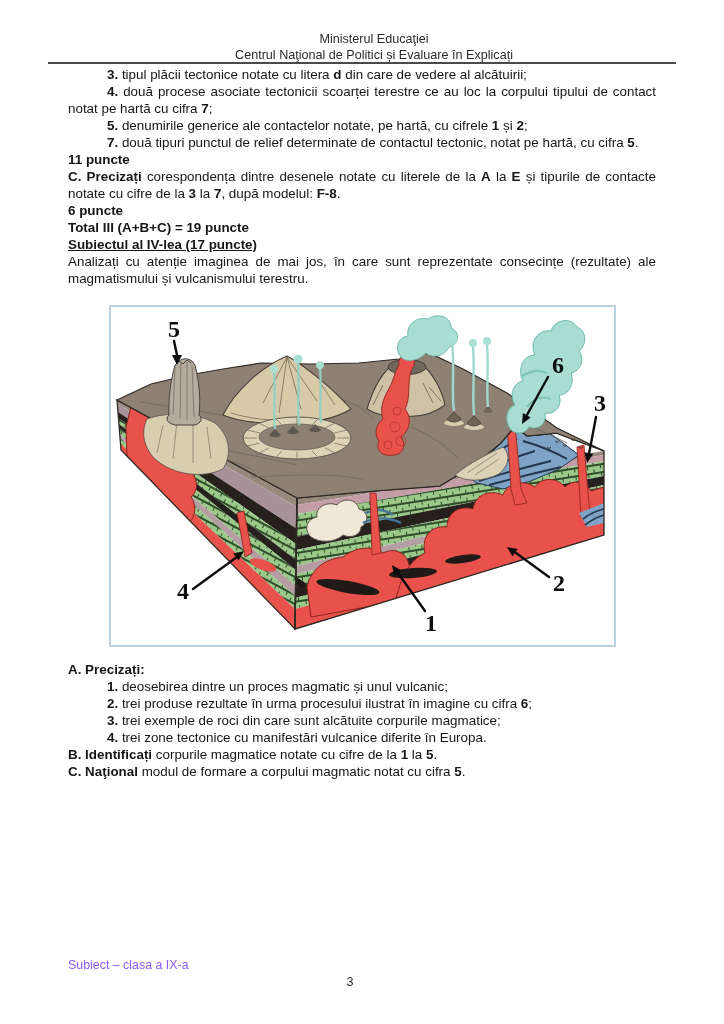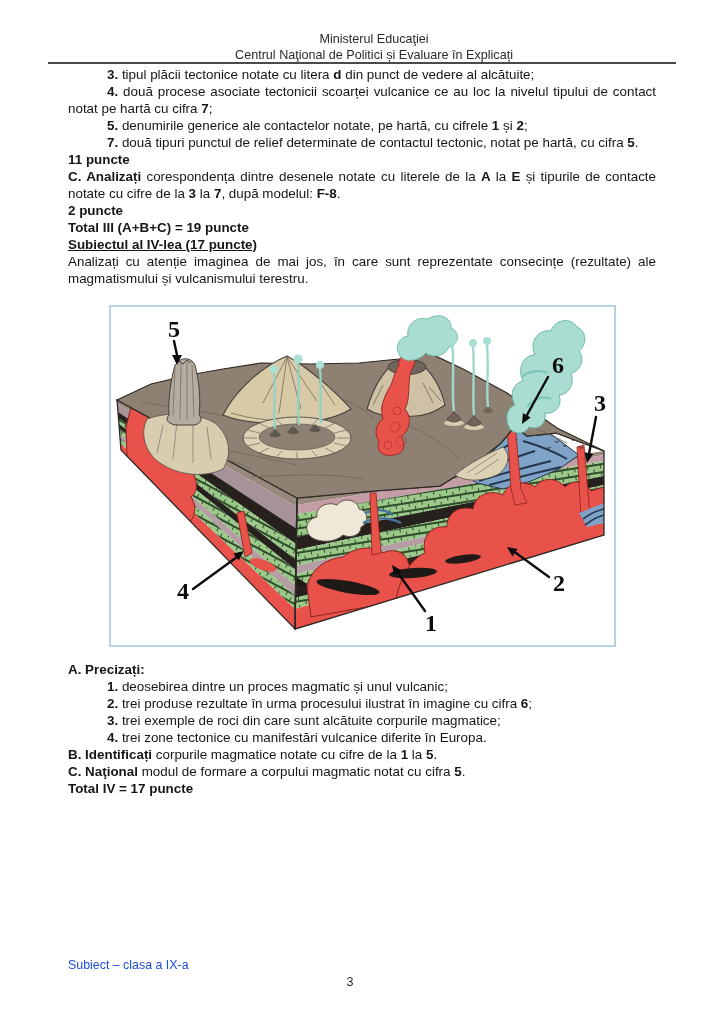--- a/index.html
+++ b/index.html
@@ -12,42 +12,42 @@
   .hrule{position:absolute;left:48px;top:62px;width:628px;height:2px;background:#4a4a4a;}
   .col{position:absolute;left:68px;top:66px;width:588px;font-size:13.4px;line-height:17px;}
   p{margin:0;}
   .just{text-align:justify;}
   .ind{text-indent:39px;}
   .pts{font-weight:700;}
   .b{font-weight:700;}
   .u{text-decoration:underline;}
   .figwrap{width:503px;height:338px;border:2px solid #b9d3e2;margin:18px auto 14px auto;
            background:#ffffff;}
-  .footer-doc{position:absolute;left:68px;top:958px;font-size:12.4px;color:#1d4ed8;}
+  .footer-doc{position:absolute;left:68px;top:958px;font-size:12.4px;color:#8b5cf6;}
   .footer-page{position:absolute;left:0;top:975px;width:700px;text-align:center;
                font-size:12.6px;color:#2b2b2b;}
   svg text.flabel{font-family:"Liberation Serif", serif;font-weight:700;font-size:24px;fill:#0c0c0c;}
 </style>
 </head>
 <body>
 
 <div class="hdr">
   <div>Ministerul Educaţiei</div>
   <div>Centrul Naţional de Politici și Evaluare în Explicați</div>
 </div>
 <div class="hrule"></div>
 
 <div class="col">
-  <p class="just ind"><span class="b">3. </span><span>tipul plăcii tectonice notate cu litera </span><span class="b">d</span><span> din punct de vedere al alcătuite;</span></p>
-  <p class="just ind"><span class="b">4. </span><span>două procese asociate tectonicii scoarței vulcanice ce au loc la nivelul tipului de contact notat pe hartă cu cifra </span><span class="b">7</span><span>;</span></p>
+  <p class="just ind"><span class="b">3. </span><span>tipul plăcii tectonice notate cu litera </span><span class="b">d</span><span> din care de vedere al alcătuirii;</span></p>
+  <p class="just ind"><span class="b">4. </span><span>două procese asociate tectonicii scoarței terestre ce au loc la corpului tipului de contact notat pe hartă cu cifra </span><span class="b">7</span><span>;</span></p>
   <p class="just ind"><span class="b">5. </span><span>denumirile generice ale contactelor notate, pe hartă, cu cifrele </span><span class="b">1</span><span> și </span><span class="b">2</span><span>;</span></p>
   <p class="just ind"><span class="b">7. </span><span>două tipuri punctul de relief determinate de contactul tectonic, notat pe hartă, cu cifra </span><span class="b">5</span><span>.</span></p>
   <p class="pts">11 puncte</p>
-  <p class="just"><span class="b">C. Analizați</span><span> corespondența dintre desenele notate cu literele de la </span><span class="b">A</span><span> la </span><span class="b">E</span><span> și tipurile de contacte notate cu cifre de la </span><span class="b">3</span><span> la </span><span class="b">7</span><span>, după modelul: </span><span class="b">F-8</span><span>.</span></p>
-  <p class="pts">2 puncte</p>
+  <p class="just"><span class="b">C. Precizați</span><span> corespondența dintre desenele notate cu literele de la </span><span class="b">A</span><span> la </span><span class="b">E</span><span> și tipurile de contacte notate cu cifre de la </span><span class="b">3</span><span> la </span><span class="b">7</span><span>, după modelul: </span><span class="b">F-8</span><span>.</span></p>
+  <p class="pts">6 puncte</p>
   <p class="pts">Total III (A+B+C) = 19 puncte</p>
   <p><span class="b u">Subiectul al IV-lea (17 puncte)</span></p>
   <p class="just">Analizați cu atenție imaginea de mai jos, în care sunt reprezentate consecințe (rezultate) ale magmatismului și vulcanismului terestru.</p>
 
   <div class="figwrap">
     <svg width="503" height="338" viewBox="0 0 503 338">
       <defs>
         <pattern id="bkL" patternUnits="userSpaceOnUse" width="13" height="8" patternTransform="rotate(28)">
           <rect width="13" height="8" fill="#9bc98a"></rect>
           <path d="M0 .5H13M0 7.5H13M3.5 0V4M9.5 4V8" stroke="#2f4d2a" stroke-width="1" fill="none"></path>
@@ -317,17 +317,16 @@
     </svg>
   </div>
 
   <p><span class="b">A. Precizați:</span></p>
   <p class="just ind"><span class="b">1. </span><span>deosebirea dintre un proces magmatic și unul vulcanic;</span></p>
   <p class="just ind"><span class="b">2. </span><span>trei produse rezultate în urma procesului ilustrat în imagine cu cifra </span><span class="b">6</span><span>;</span></p>
   <p class="just ind"><span class="b">3. </span><span>trei exemple de roci din care sunt alcătuite corpurile magmatice;</span></p>
   <p class="just ind"><span class="b">4. </span><span>trei zone tectonice cu manifestări vulcanice diferite în Europa.</span></p>
   <p class="just"><span class="b">B. Identificați</span><span> corpurile magmatice notate cu cifre de la </span><span class="b">1</span><span> la </span><span class="b">5</span><span>.</span></p>
   <p class="just"><span class="b">C. Naţional</span><span> modul de formare a corpului magmatic notat cu cifra </span><span class="b">5</span><span>.</span></p>
-  <p class="pts">Total IV = 17 puncte</p>
 </div>
 
 <div class="footer-doc">Subiect – clasa a IX-a</div>
 <div class="footer-page">3</div>
 
 </body></html>

